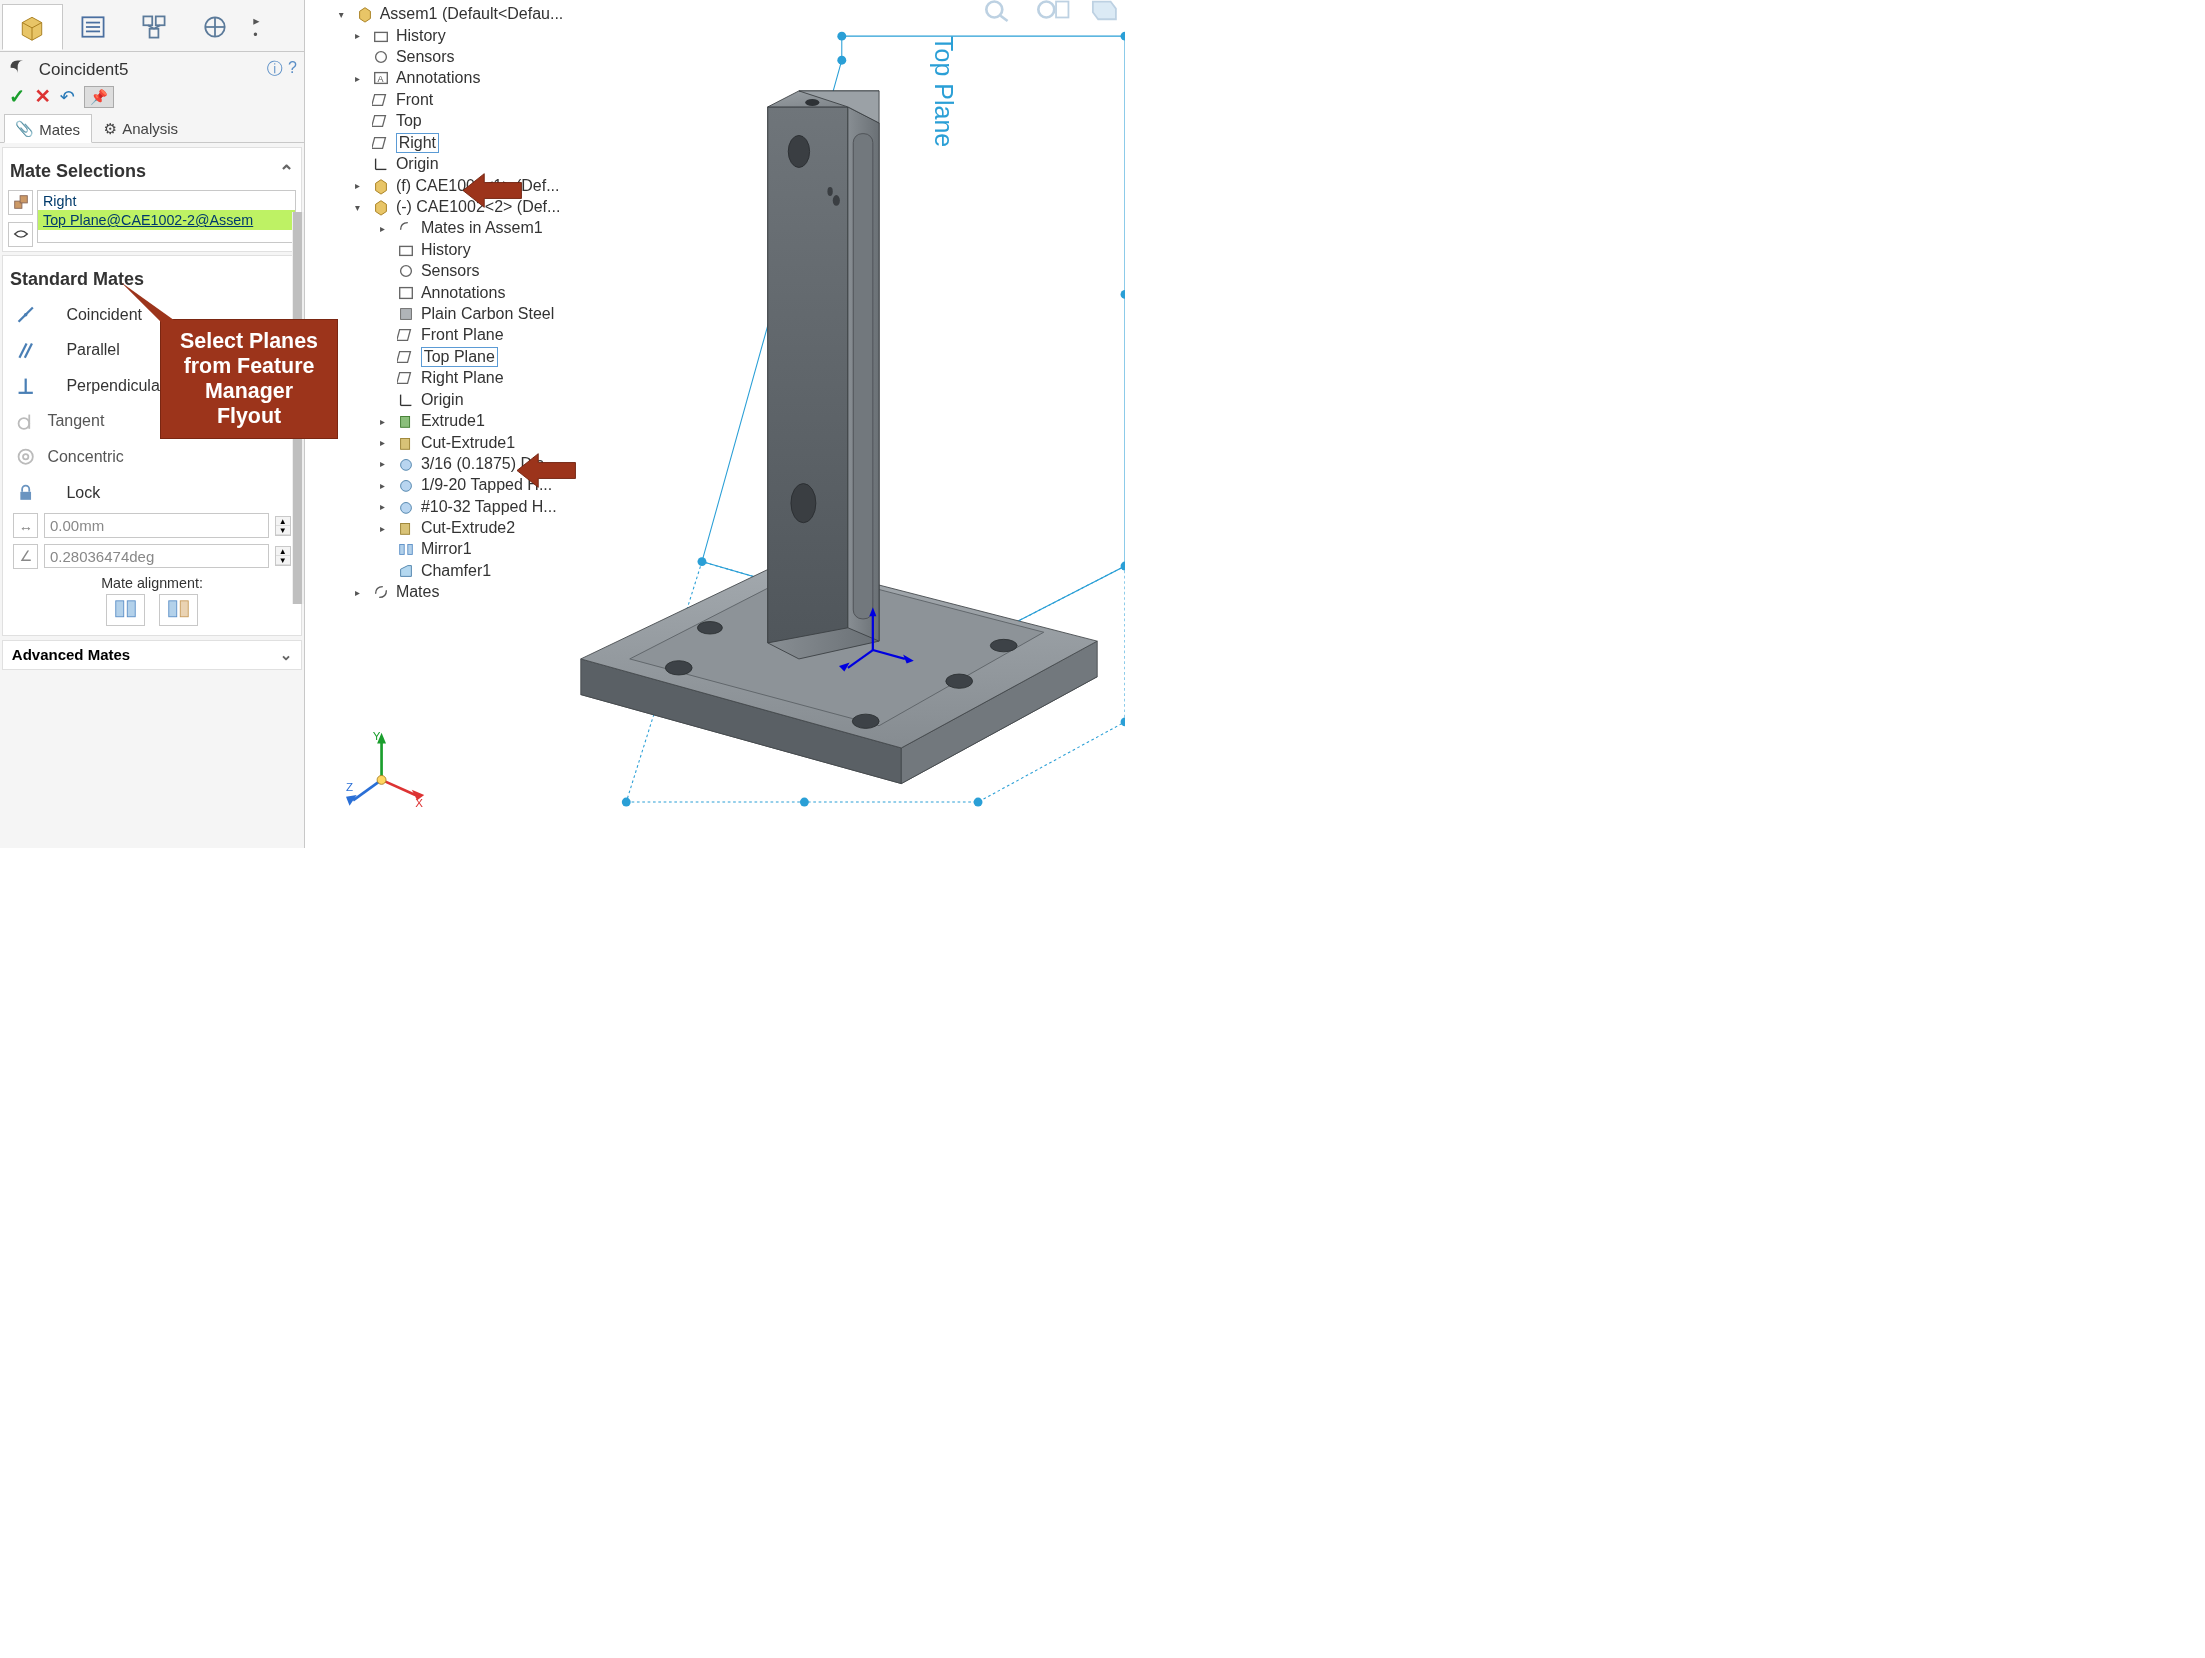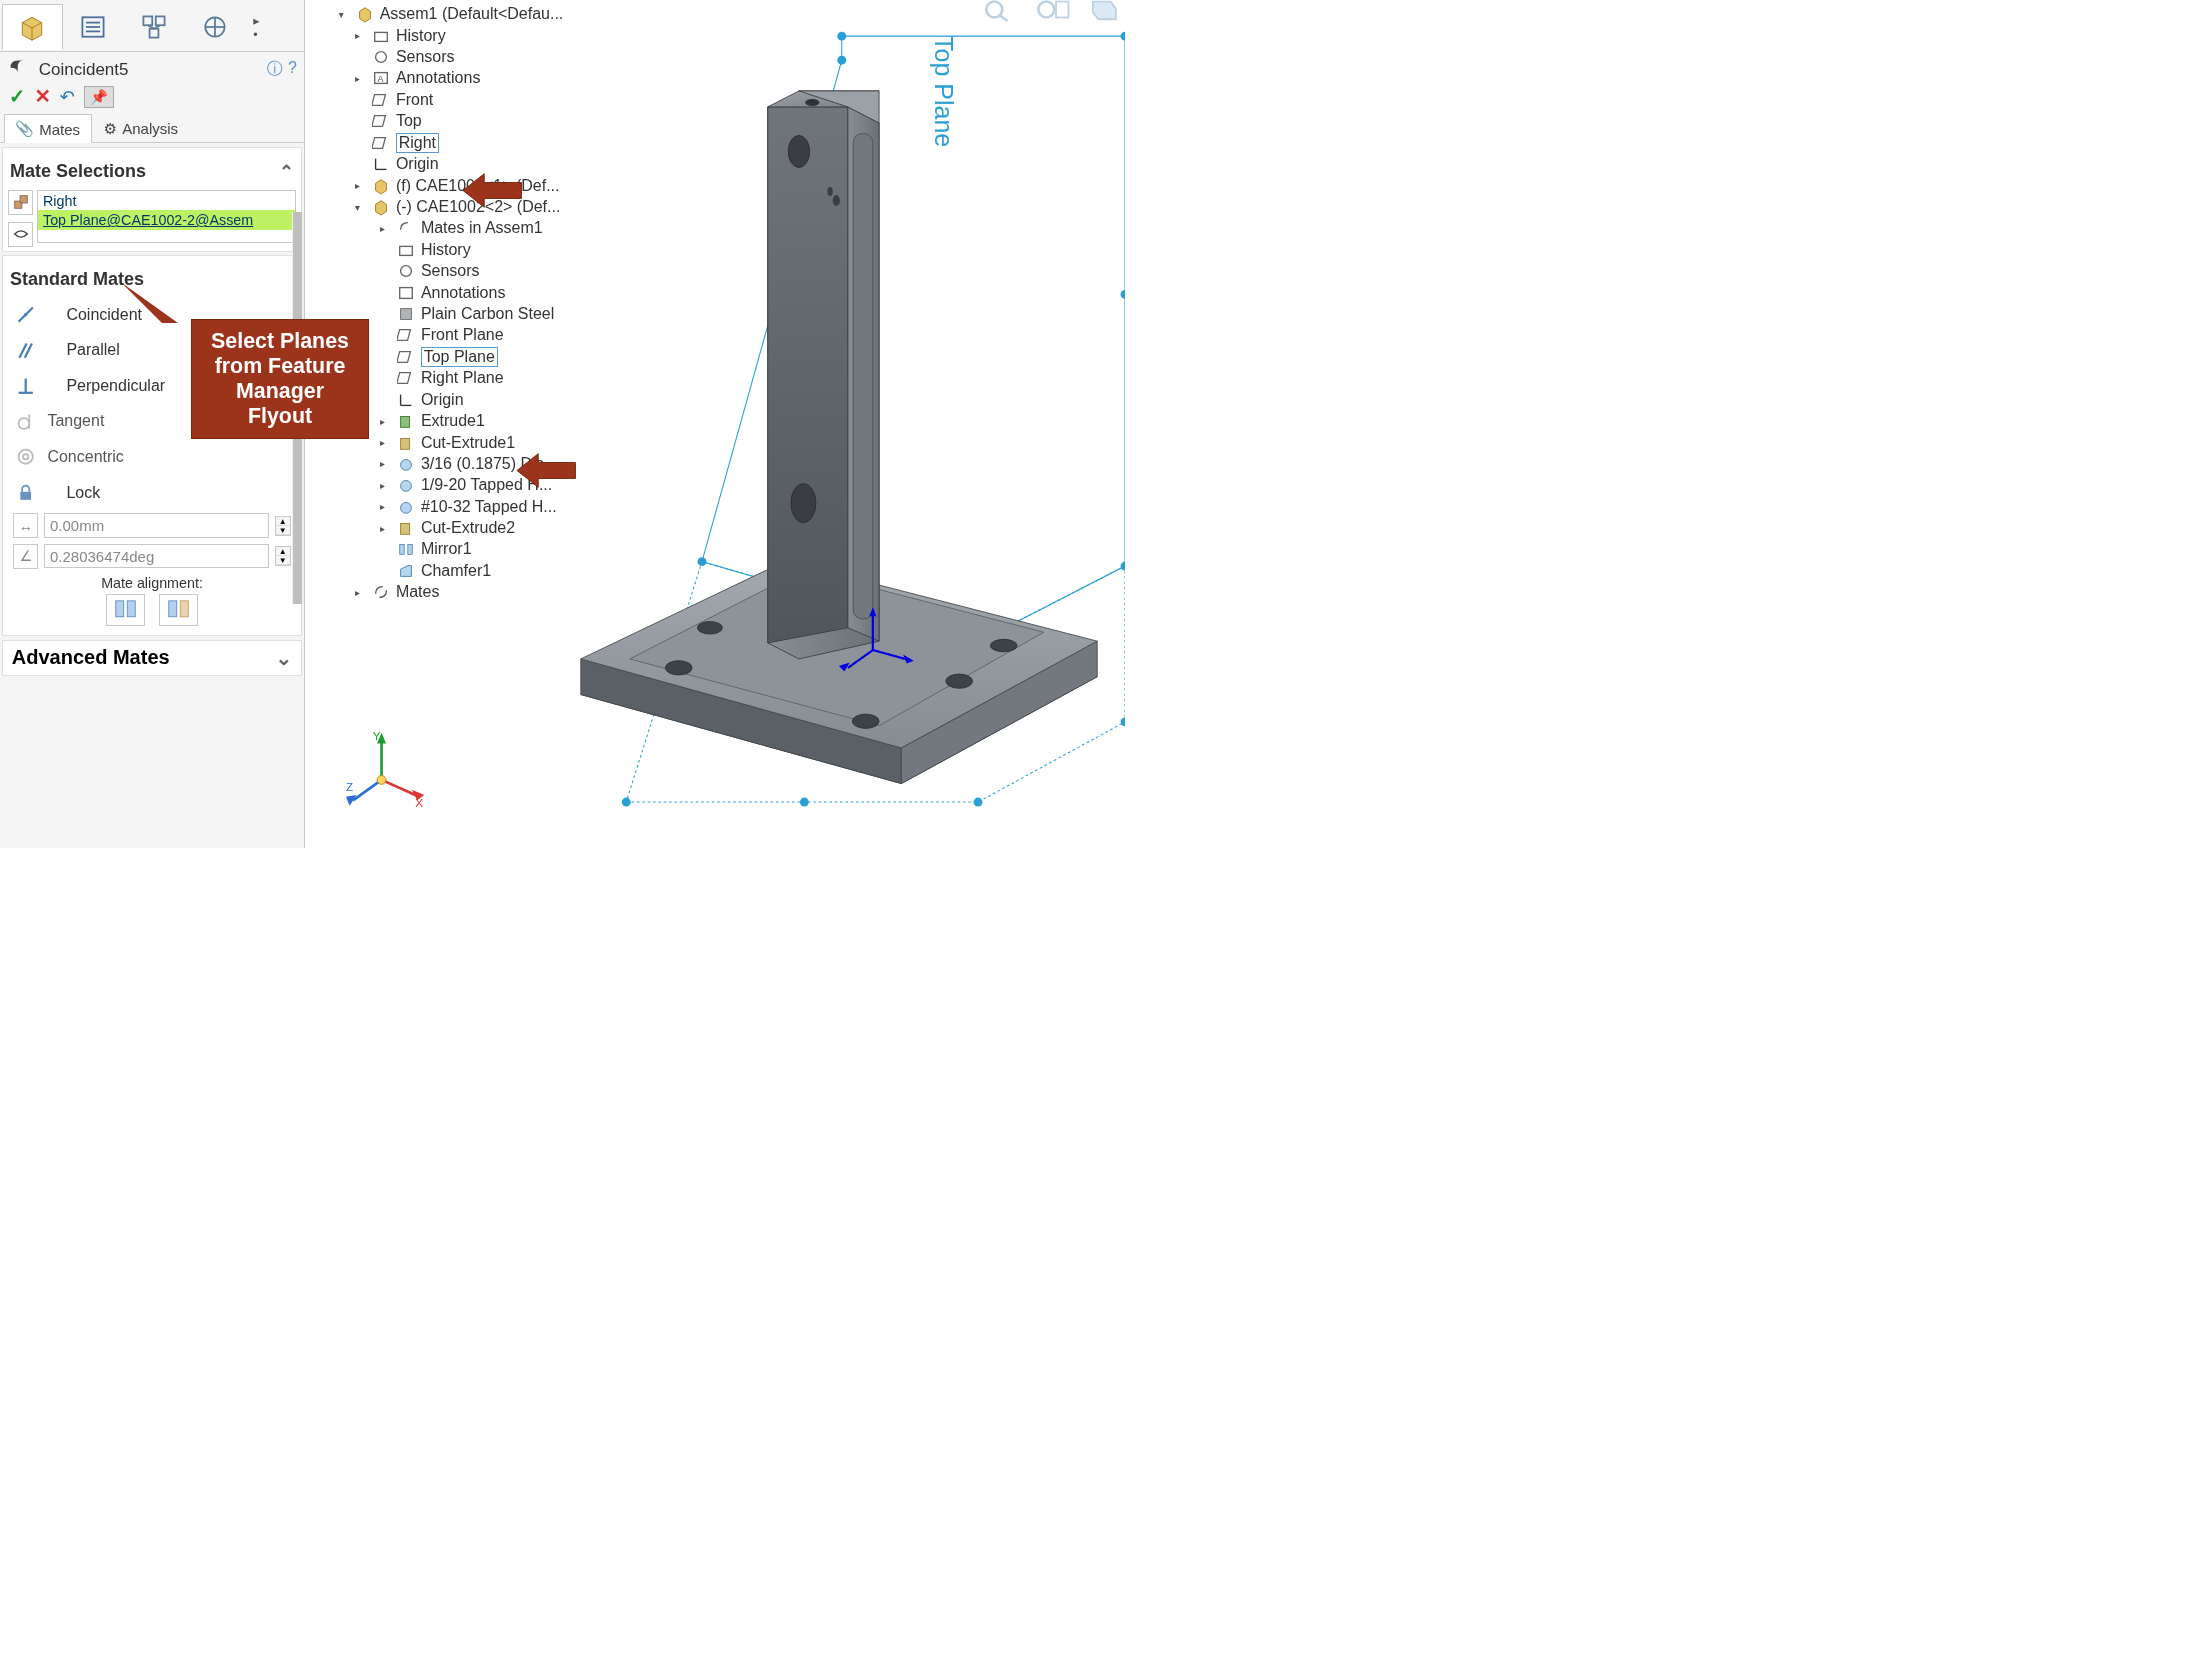--- a/index.html
+++ b/index.html
@@ -44,40 +44,40 @@
 .value-row { display:flex; align-items:center; gap:5.3px; padding:2.7px 5.3px;}
 .value-row .micon { width:25px; height:25px; border:0.9px solid #c8c8c8; display:flex; align-items:center; justify-content:center; font-size:14.3px; color:#888; background:#fff;}
 .value-row input { flex:1; border:0.9px solid #c8c8c8; padding:2.7px 5.3px; font-size:15px; color:#888; background:#fff;}
 .spin { width:16px; display:flex; flex-direction:column; border:0.9px solid #c8c8c8;}
 .spin div{height:9px; text-align:center; font-size:8px; line-height:9px; background:#f4f4f4; border-bottom:0.9px solid #ddd;}
 
 .align-label { text-align:center; font-size:14.3px; color:#333; padding:3.6px;}
 .align-btns { display:flex; gap:14.3px; justify-content:center; padding-bottom:5.3px;}
 .align-btn { border:0.9px solid #c8c8c8; background:#fff; padding:3.6px 7.1px;}
 
-.section-head { padding:5.3px 9px; font-weight:bold; font-size:20px; display:flex; align-items:center; background:#fff; margin:3.6px 1.8px; border:0.9px solid #e0e0e0;}
+.section-head { padding:5.3px 9px; font-weight:bold; font-size:15px; display:flex; align-items:center; background:#fff; margin:3.6px 1.8px; border:0.9px solid #e0e0e0;}
 .section-head .caret {margin-left:auto; color:#666;}
 
 .scrollbar { position:absolute; right:0; top:212px; width:12.5px; height:392px; background:#efefef;}
 .scroll-thumb { position:absolute; top:0; left:1.8px; right:1.8px; height:392px; background:#bfbfbf;}
 
 
 .flyout-tree { position:absolute; left:337px; top:3.6px; width:267px; font-size:16px; color:#333; }
 .tree-row { display:flex; align-items:center; gap:5.3px; padding:0.9px 1.8px; white-space:nowrap; position:relative;}
 .tree-row.selected .label { border:0.9px solid #5b9bd5; background:#fff; padding:0 1.8px;}
 .tri { width:10.7px; font-size:9.8px; color:#555;}
 .icon { width:19.6px; height:19.6px; display:inline-flex; align-items:center; justify-content:center;}
 .icon svg { width:18px; height:18px;}
 .indent-1 { padding-left:18px;}
 .indent-2 { padding-left:43px;}
 
 
 .viewport { position:absolute; left:305px; top:0; right:0; bottom:0; background:#fff;}
 
-.callout { position:absolute; background:#9c341b; color:#fff; font-size:21.4px; font-weight:bold; text-align:center; padding:9px 12.5px; border:1.8px solid #7a2612;margin-left:31px;}
+.callout { position:absolute; background:#9c341b; color:#fff; font-size:21.4px; font-weight:bold; text-align:center; padding:9px 12.5px; border:1.8px solid #7a2612;}
 
 .arrow-mark { position:absolute; }
 .arrow-mark svg { display:block;}
 
 
 .sw-cube { fill:#e8c567; stroke:#a37816; stroke-width:1;}
 .plane-icon { stroke:#666; fill:none; stroke-width:1.5;}
 .folder-icon { fill:none; stroke:#666; stroke-width:1.5;}
 
 .top-plane-text { position:absolute; color:#2a9fd6; font-size:25px; writing-mode:vertical-rl; font-weight:500;}

